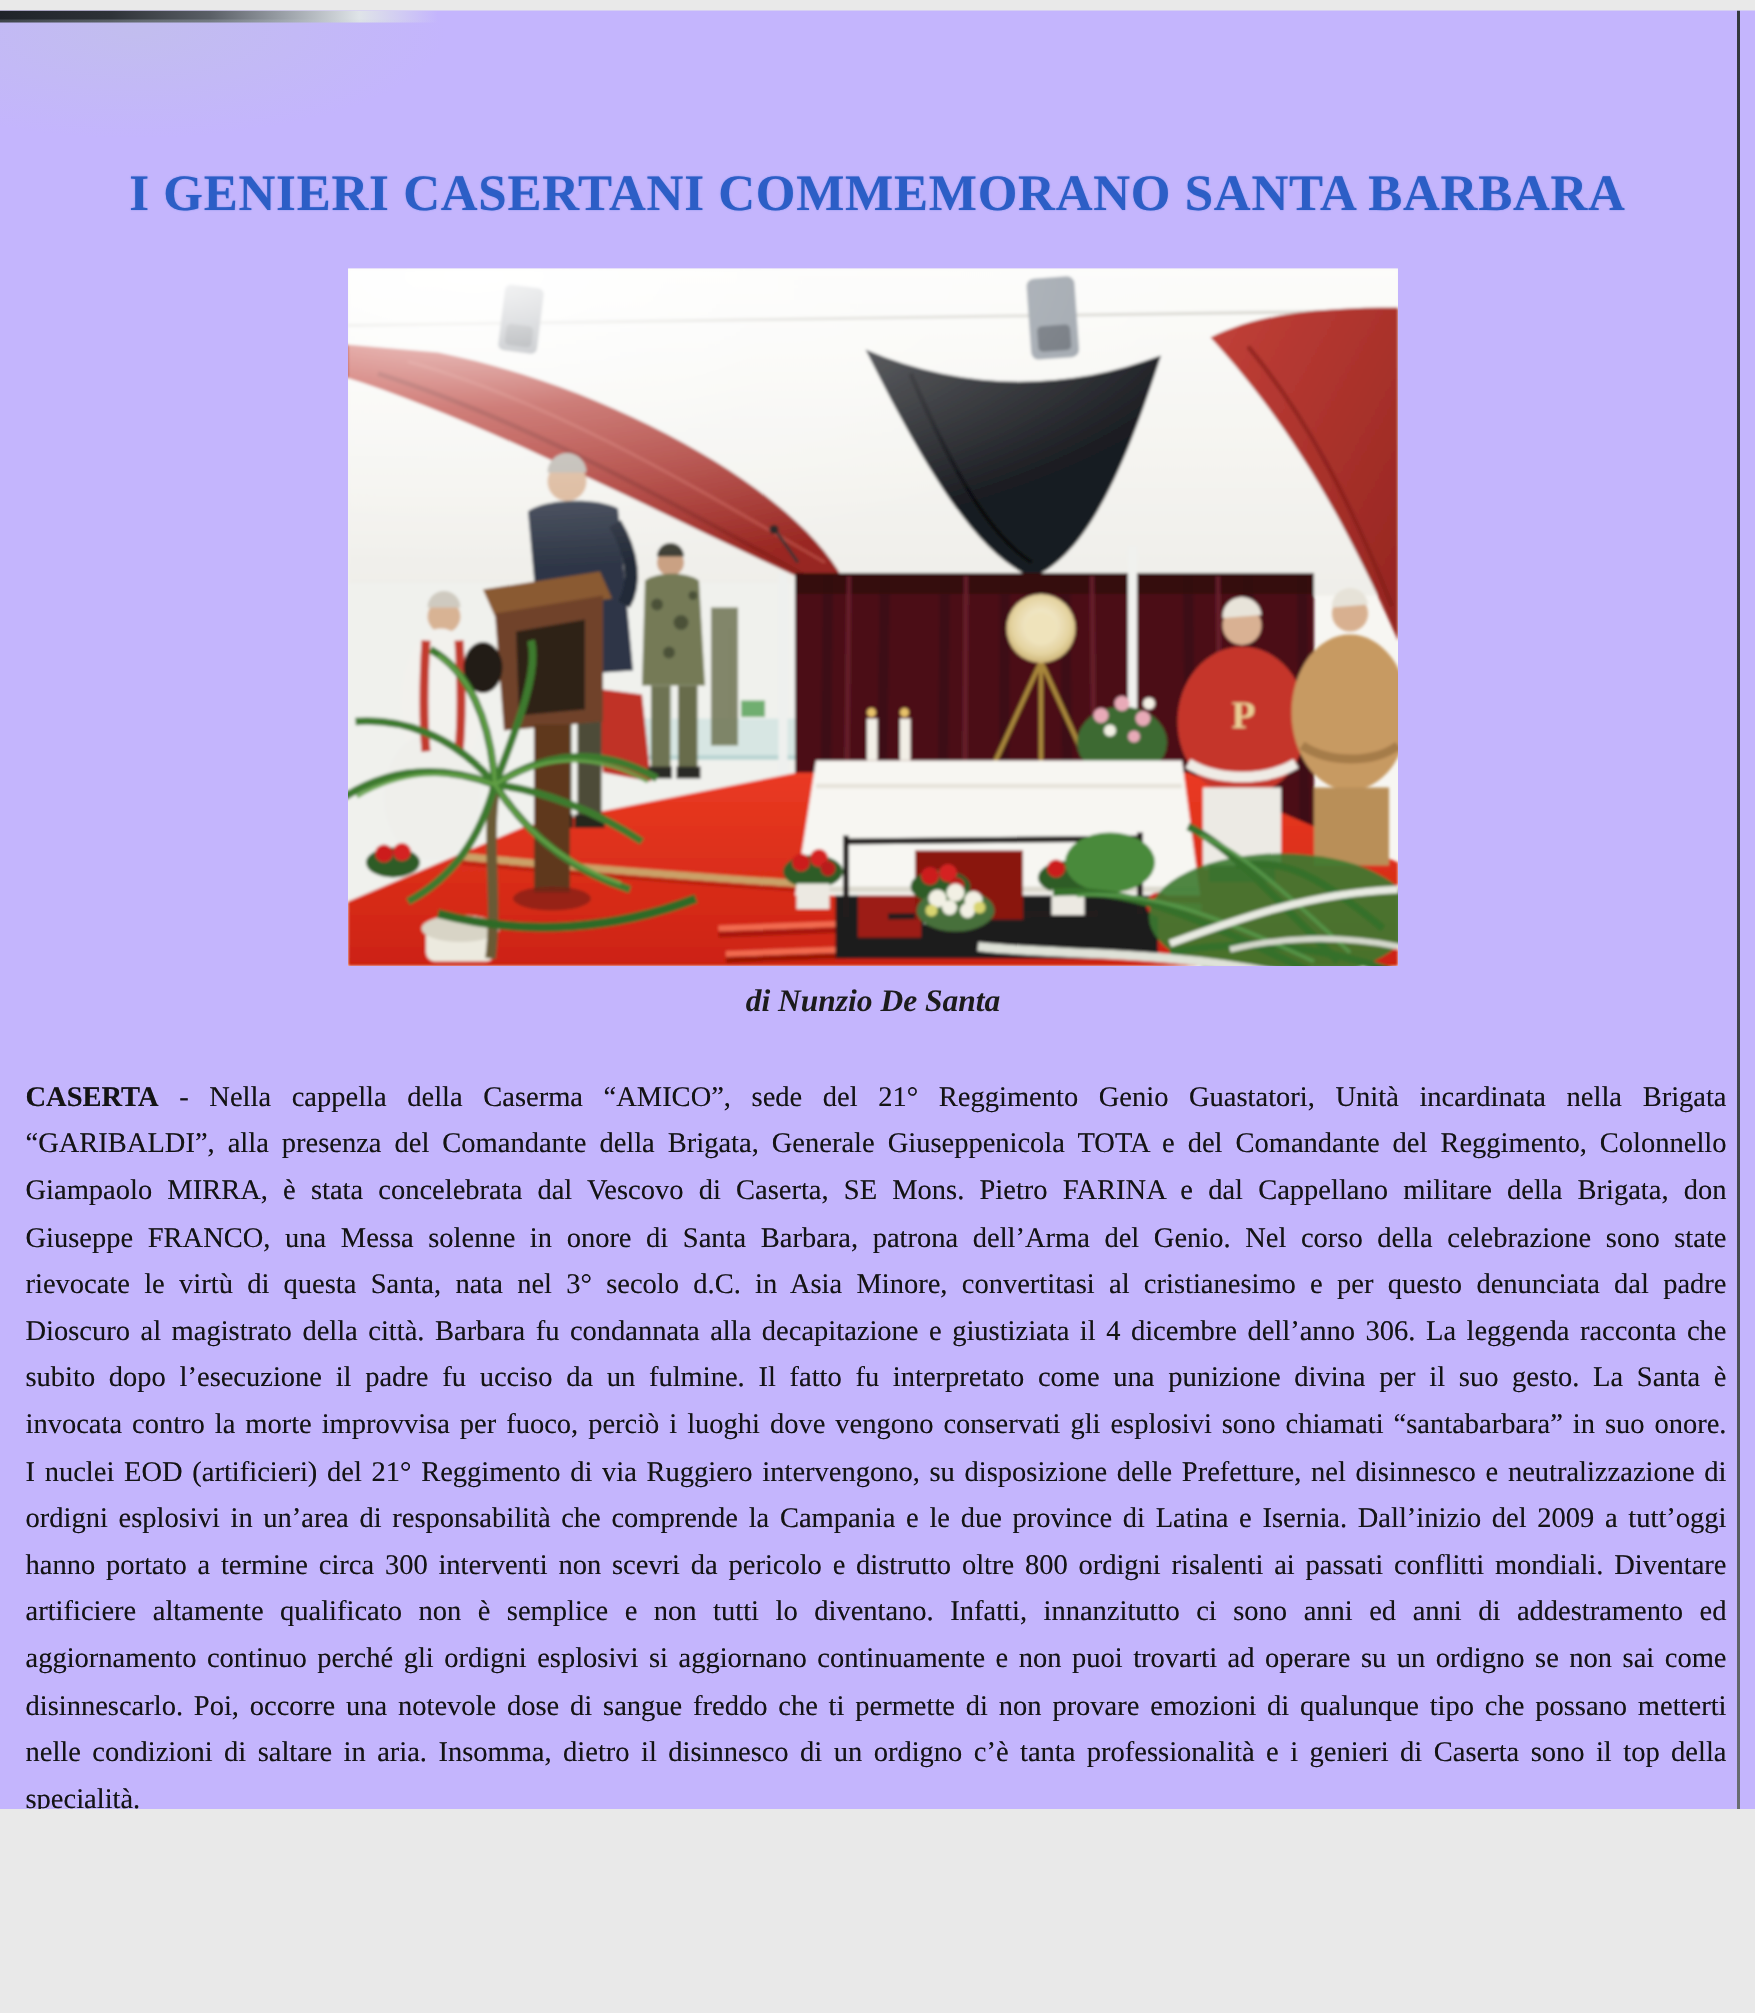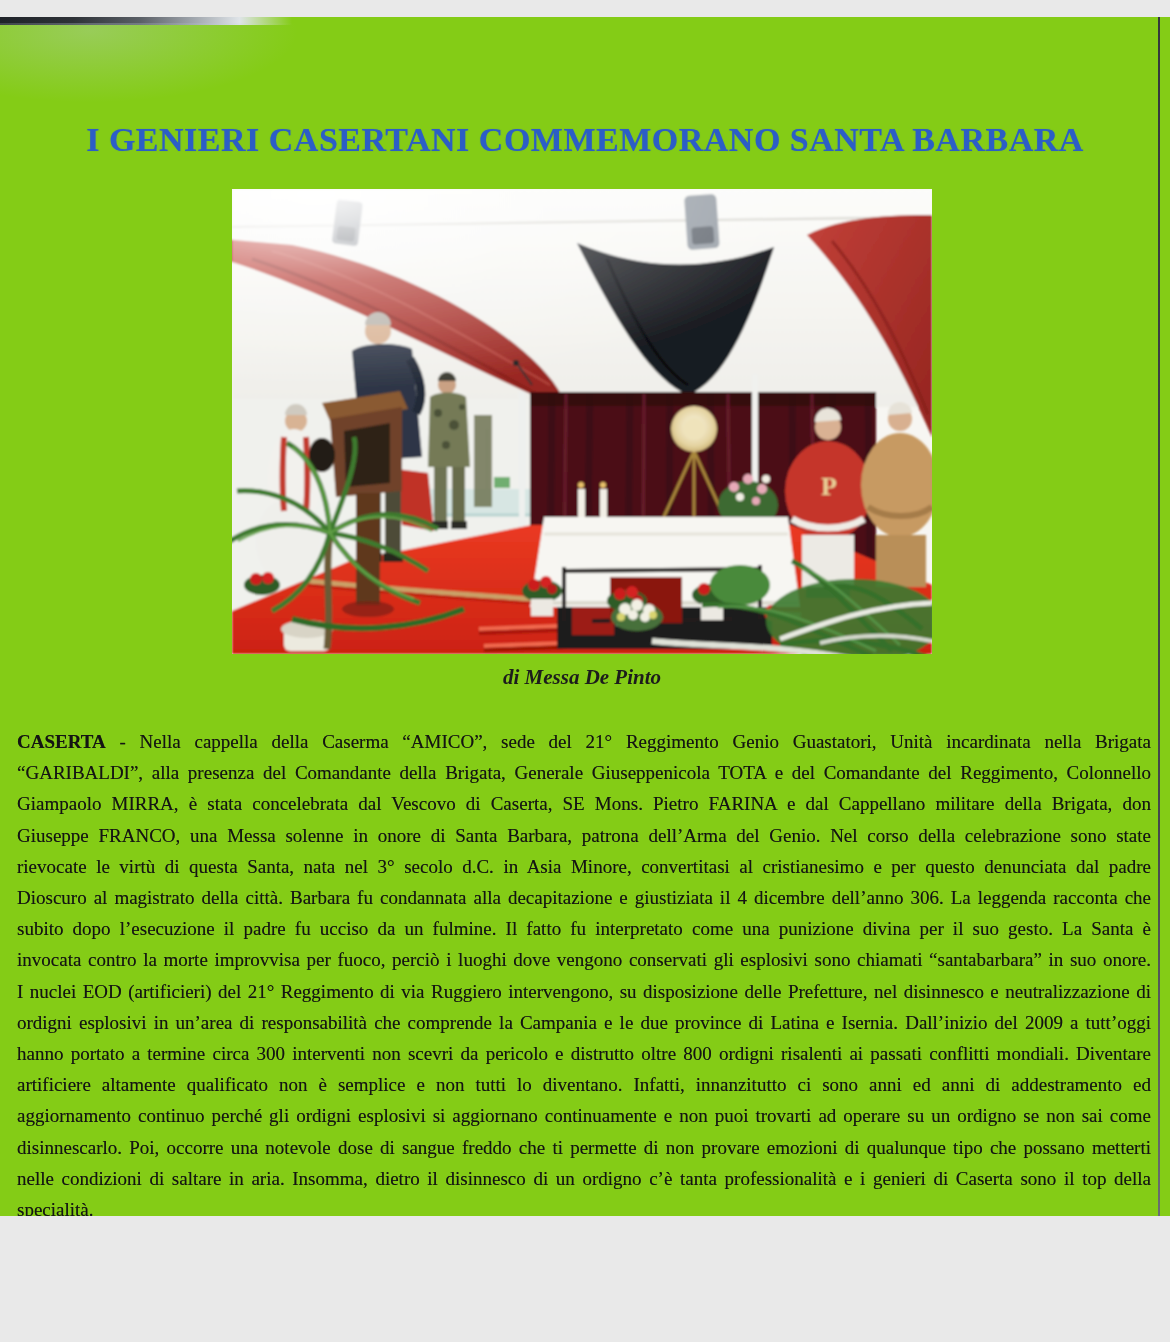--- a/index.html
+++ b/index.html
@@ -1,20 +1,20 @@
 <!DOCTYPE html>
 <html><head>
 <meta charset="utf-8">
 <style>
   html,body{margin:0;padding:0;background:#e9e9e9;}
   .page{
     position:relative;
     width:1170px;height:1199px;
-    margin:17px auto;
-    background:#84cc16;
+    margin:7px auto;
+    background:#c4b5fd;
     overflow:hidden;
     font-family:"Liberation Serif", serif;
   }
   
   .scan-bar-top{
     position:absolute;left:0;top:0;width:292px;height:8px;
     background:linear-gradient(to right,#1f2329 0%,#2e3237 25%,#5a5f66 48%,#9ba1a8 65%,#dfe4e8 82%,rgba(255,255,255,0) 100%);
   }
   .scan-smudge{
     position:absolute;left:0;top:6px;width:300px;height:80px;
@@ -338,17 +338,17 @@
           <path d="M620,470 C540,454 470,458 420,452" stroke="#dfe2d8" stroke-width="6" fill="none"></path>
           <path d="M700,414 C642,416 592,434 548,450" stroke="#e8eae2" stroke-width="5" fill="none"></path>
           <path d="M700,452 C660,444 620,446 588,454" stroke="#d4d8cc" stroke-width="4" fill="none"></path>
         </g>
 
         <rect x="0" y="0" width="700" height="260" fill="url(#overexp)"></rect>
       </g>
     </svg>
   </div>
 
-  <div class="byline">di Messa De Pinto</div>
+  <div class="byline">di Nunzio De Santa</div>
 
   <p class="body-text"><span class="lead">CASERTA</span><span> - </span><span>Nella cappella della Caserma “AMICO”, sede del 21° Reggimento Genio Guastatori, Unità incardinata nella Brigata “GARIBALDI”, alla presenza del Comandante della Brigata, Generale Giuseppenicola TOTA e del Comandante del Reggimento, Colonnello Giampaolo MIRRA, è stata concelebrata dal Vescovo di Caserta, SE Mons. Pietro FARINA e dal Cappellano militare della Brigata, don Giuseppe FRANCO, una Messa solenne in onore di Santa Barbara, patrona dell’Arma del Genio. Nel corso della celebrazione sono state rievocate le virtù di questa Santa, nata nel 3° secolo d.C. in Asia Minore, convertitasi al cristianesimo e per questo denunciata dal padre Dioscuro al magistrato della città. Barbara fu condannata alla decapitazione e giustiziata il 4 dicembre dell’anno 306. La leggenda racconta che subito dopo l’esecuzione il padre fu ucciso da un fulmine. Il fatto fu interpretato come una punizione divina per il suo gesto. La Santa è invocata contro la morte improvvisa per fuoco, perciò i luoghi dove vengono conservati gli esplosivi sono chiamati “santabarbara” in suo onore. I nuclei EOD (artificieri) del 21° Reggimento di via Ruggiero intervengono, su disposizione delle Prefetture, nel disinnesco e neutralizzazione di ordigni esplosivi in un’area di responsabilità che comprende la Campania e le due province di Latina e Isernia. Dall’inizio del 2009 a tutt’oggi hanno portato a termine circa 300 interventi non scevri da pericolo e distrutto oltre 800 ordigni risalenti ai passati conflitti mondiali. Diventare artificiere altamente qualificato non è semplice e non tutti lo diventano. Infatti, innanzitutto ci sono anni ed anni di addestramento ed aggiornamento continuo perché gli ordigni esplosivi si aggiornano continuamente e non puoi trovarti ad operare su un ordigno se non sai come disinnescarlo. Poi, occorre una notevole dose di sangue freddo che ti permette di non provare emozioni di qualunque tipo che possano metterti nelle condizioni di saltare in aria. Insomma, dietro il disinnesco di un ordigno c’è tanta professionalità e i genieri di Caserta sono il top della specialità.</span></p>
 
 </div>
 
 </body></html>

